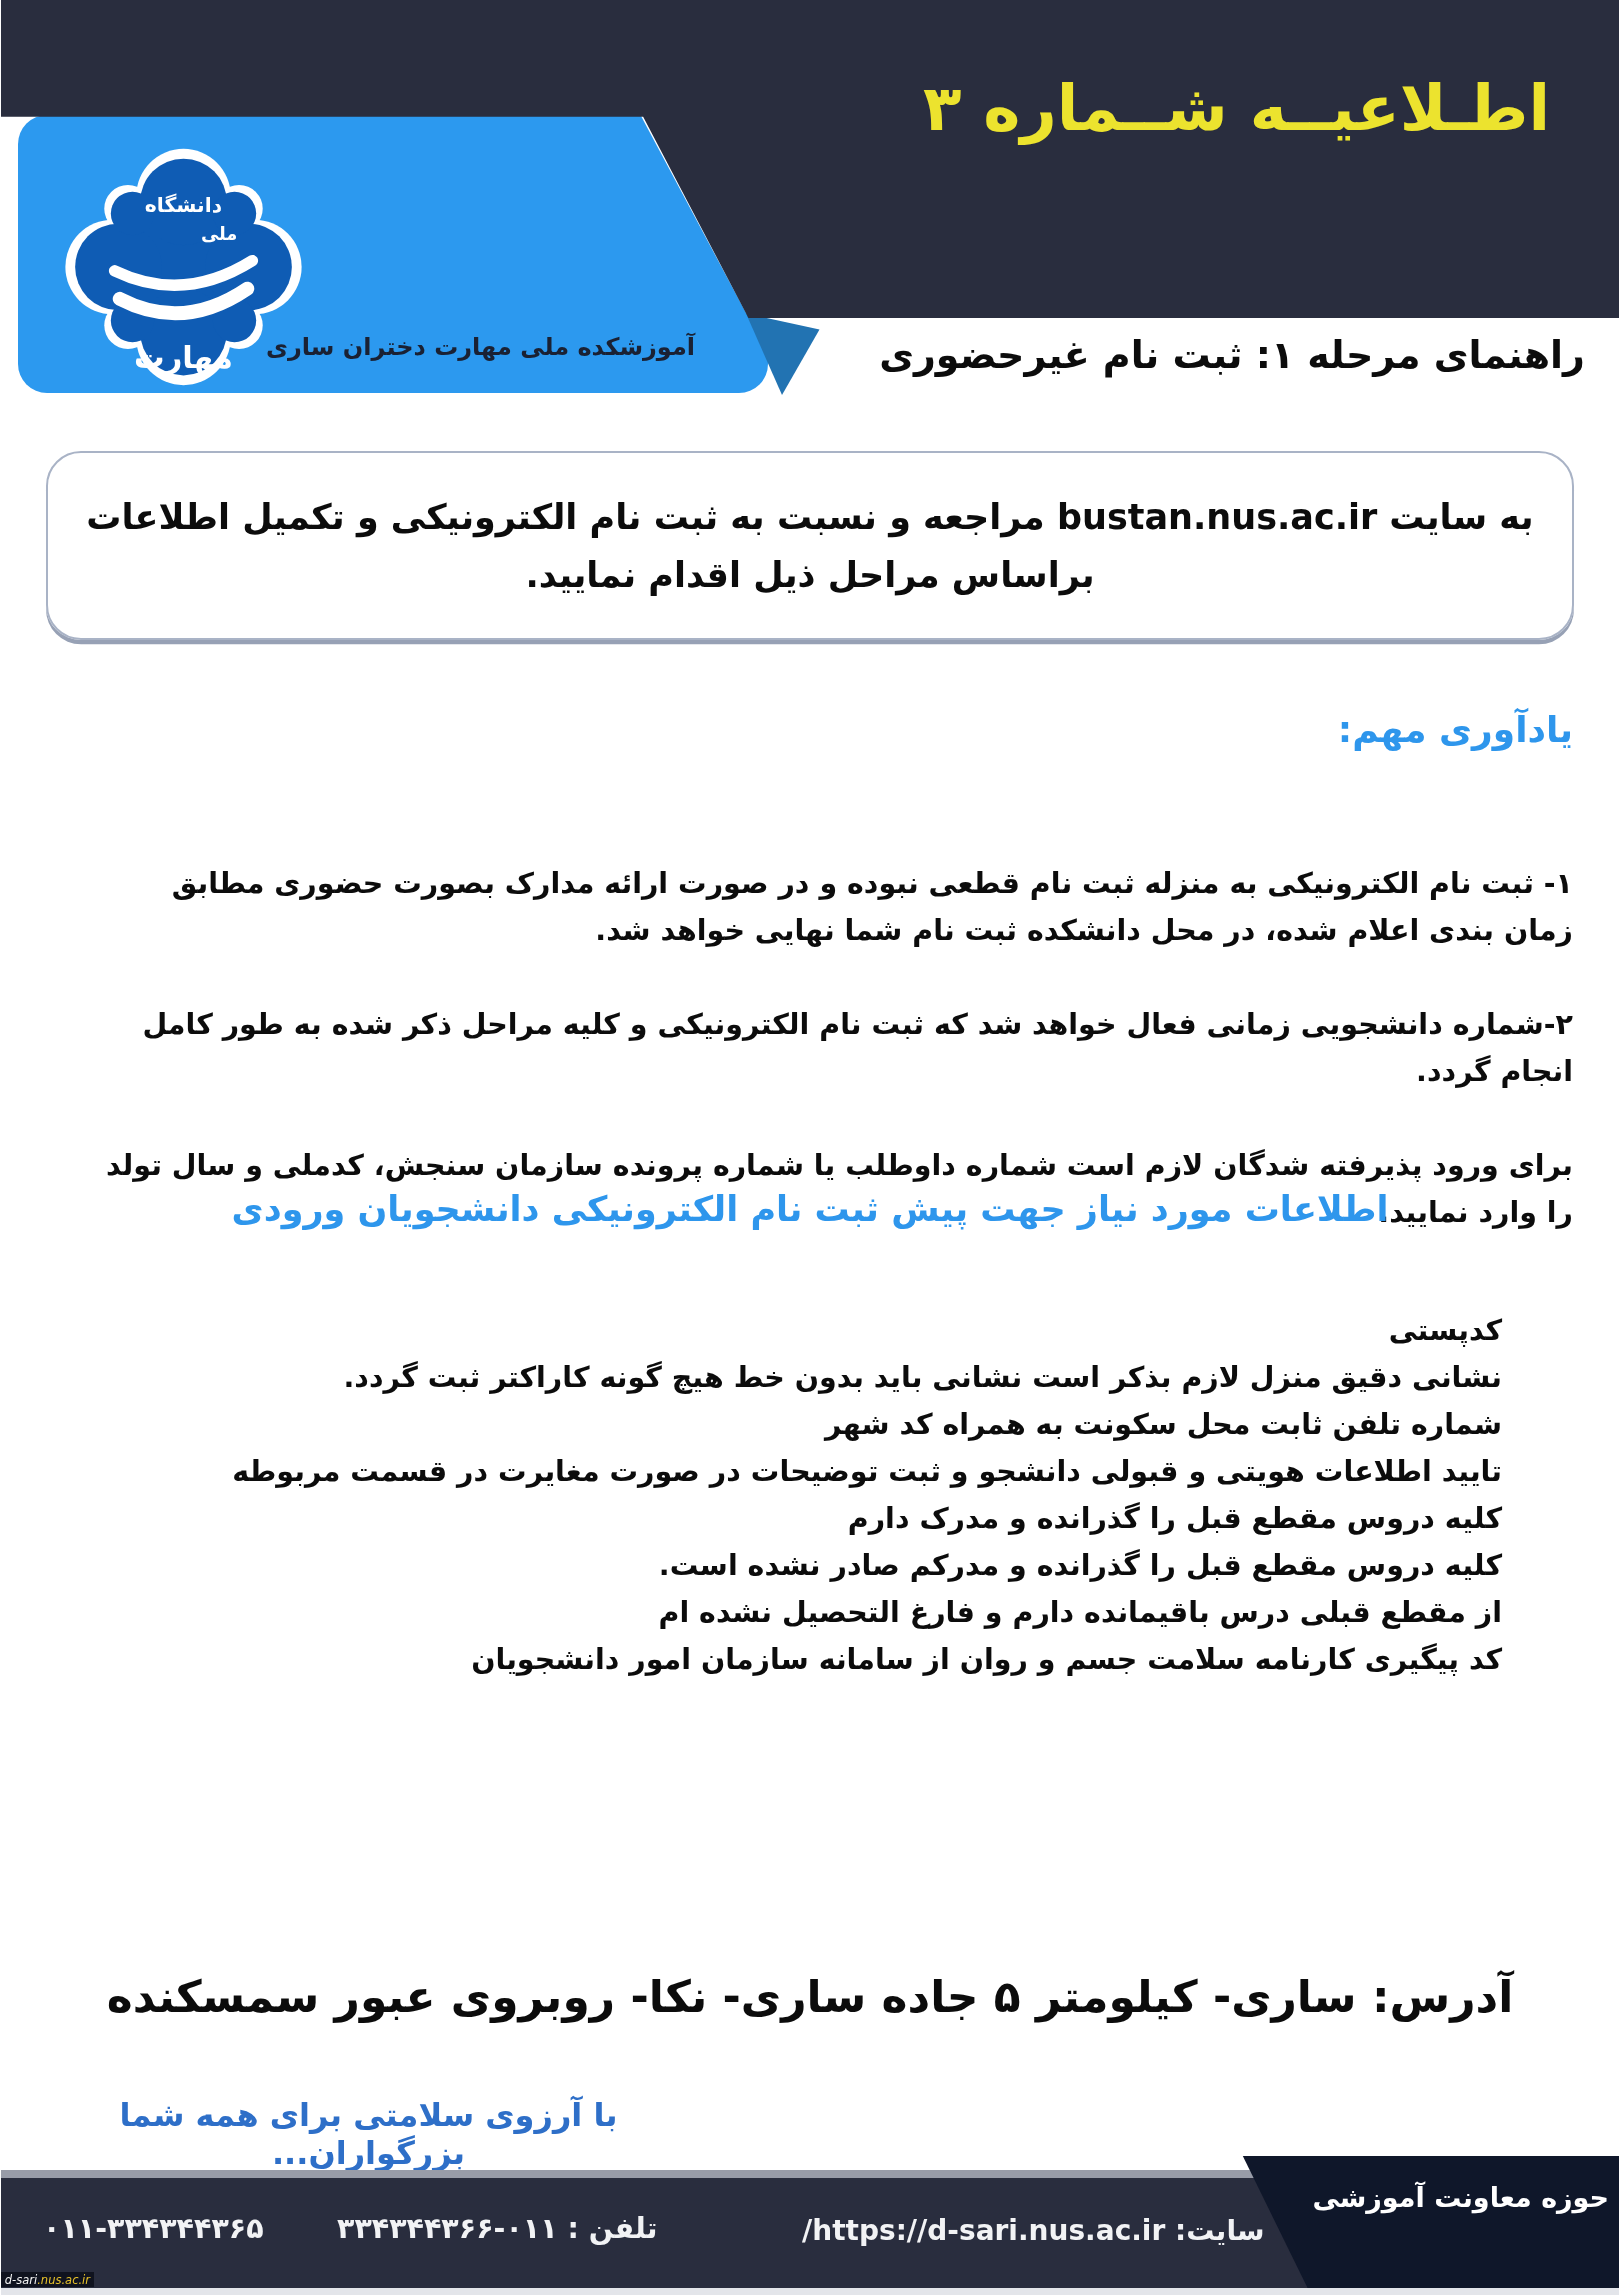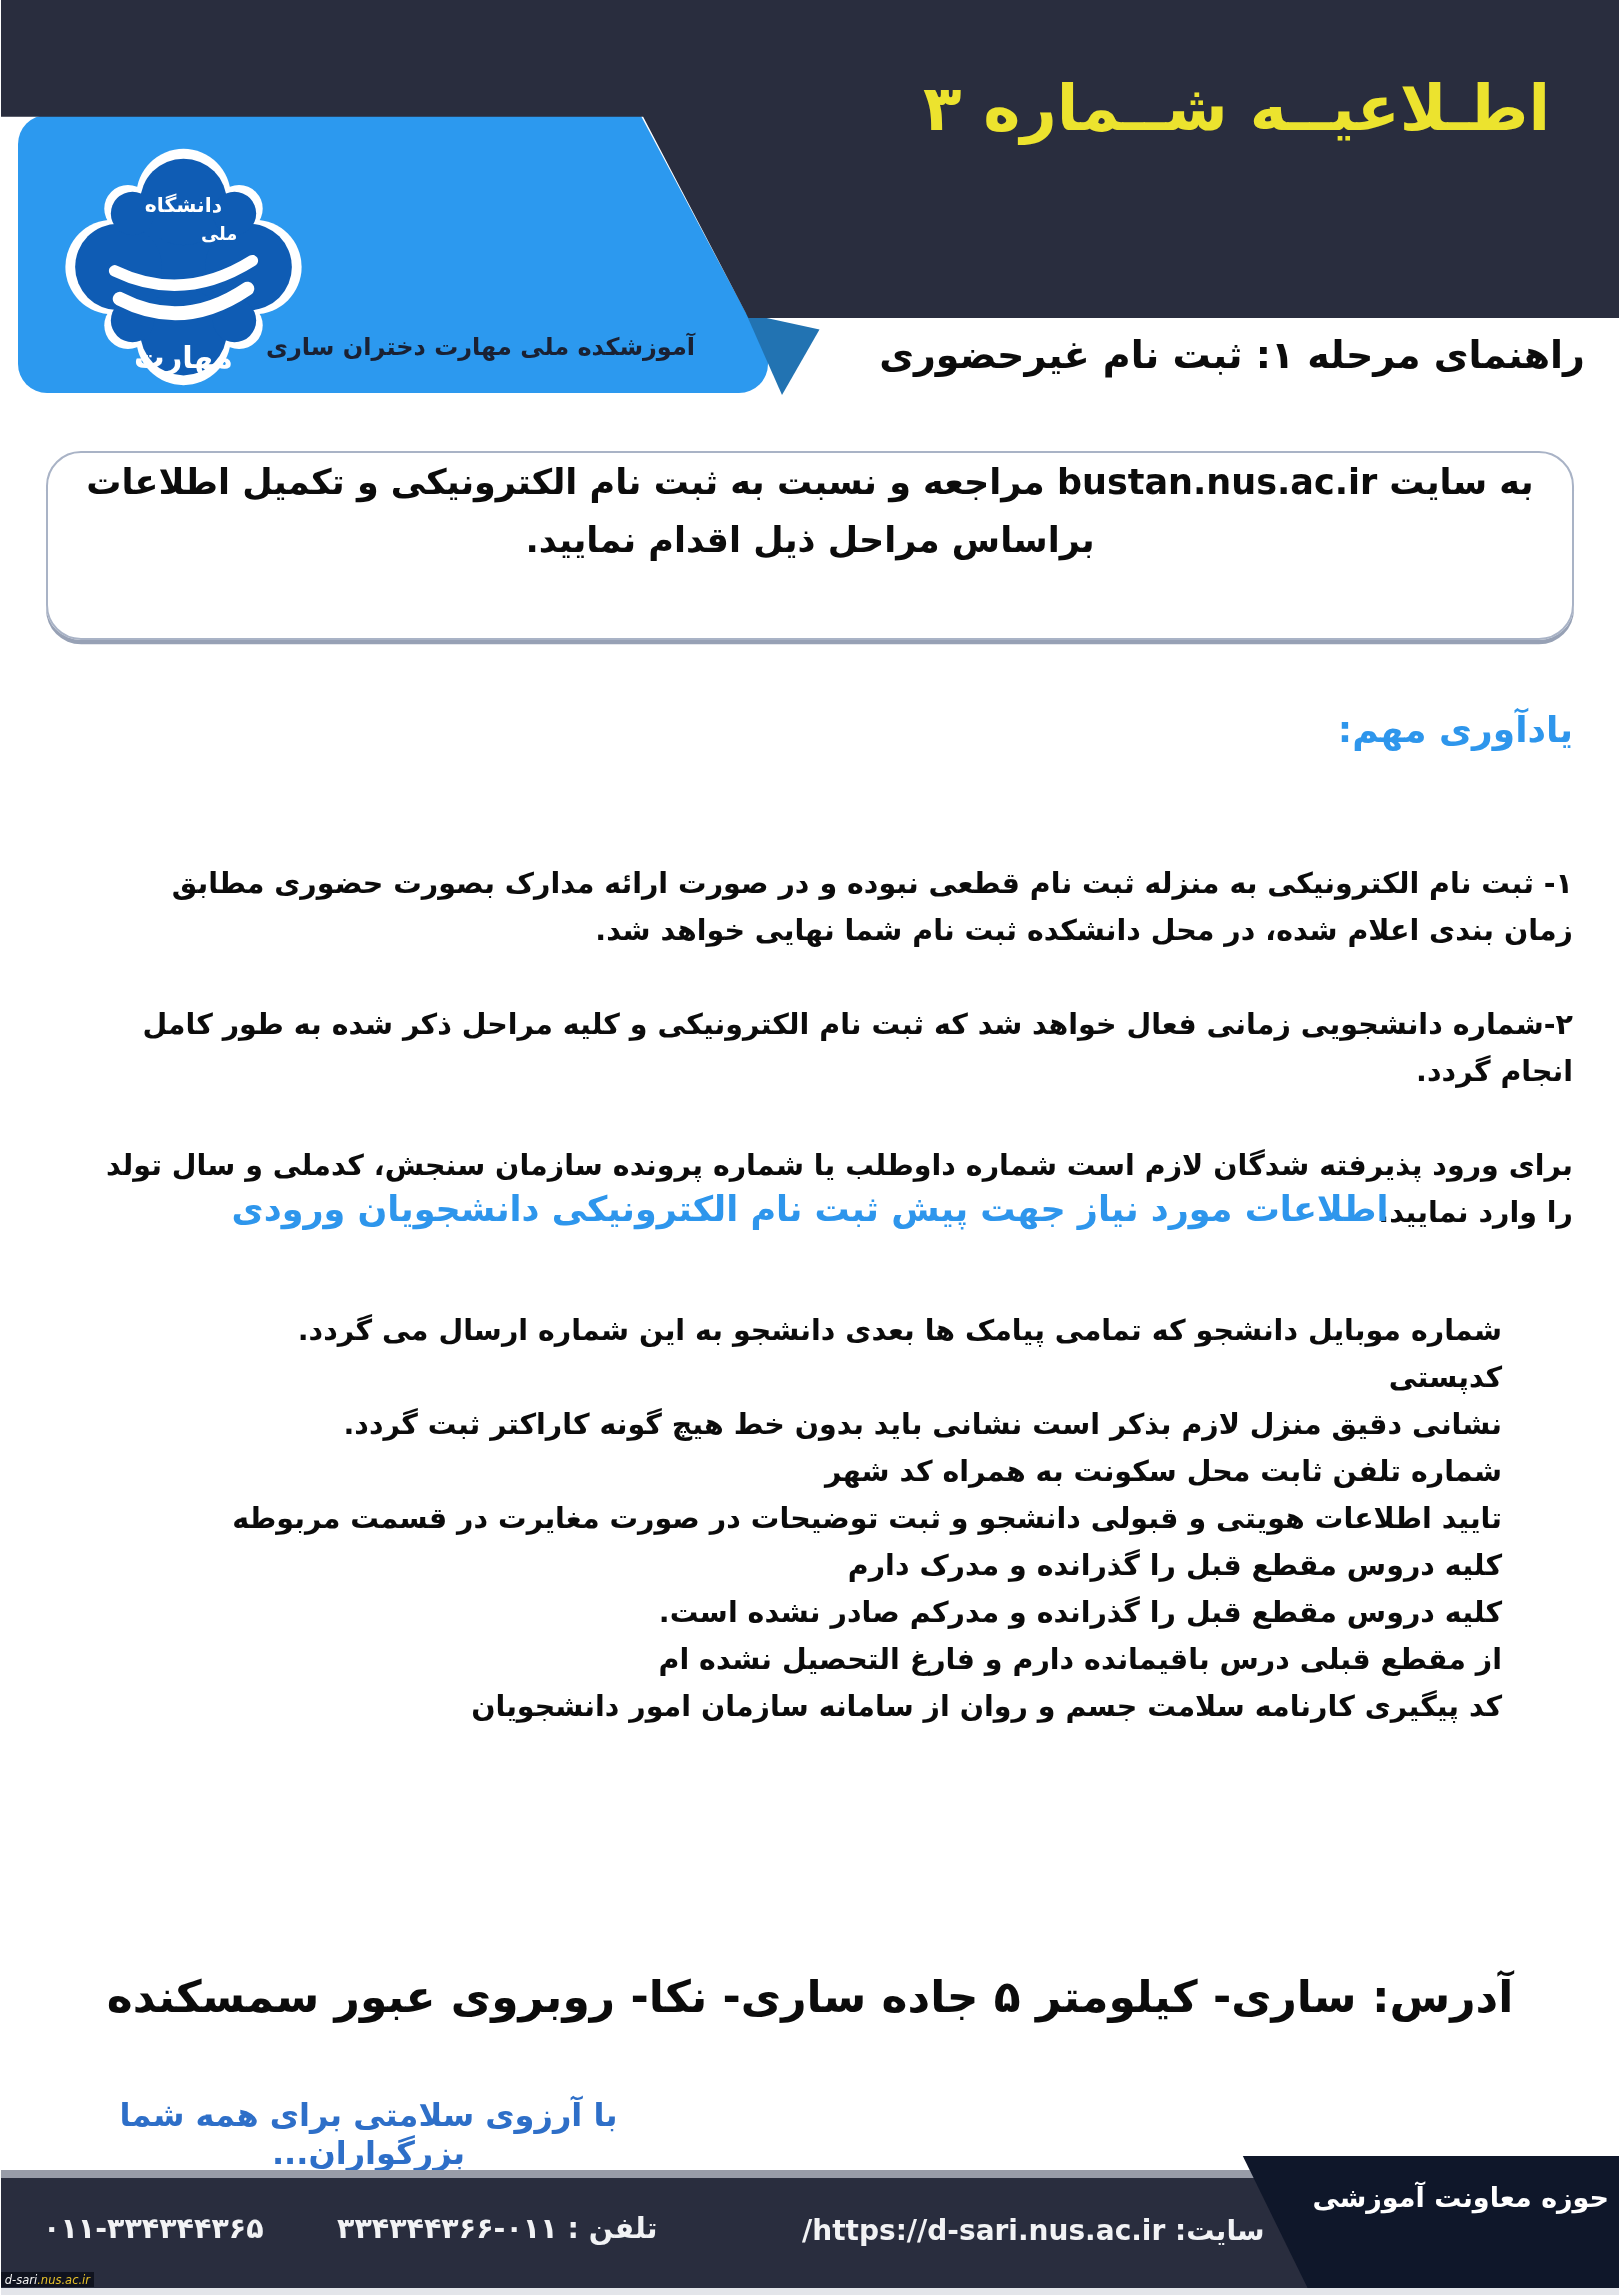--- a/index.html
+++ b/index.html
@@ -36,21 +36,21 @@
   }
   .subtitle{
     position:absolute;right:35px;top:333px;z-index:4;white-space:nowrap;
     color:#0c0c0c;font-size:38px;font-weight:bold;
   }
   
   .notice-box{
     position:absolute;left:46px;top:451px;width:1528px;height:189px;
     border:2.4px solid #a9b3c6;border-radius:35px;
     box-shadow:0 4.3px 0 #97a1b5;
-    display:flex;justify-content:center;
+    display:flex;align-items:center;justify-content:center;
     box-sizing:border-box;padding:0 36px;
   }
   .notice-text{
     color:#0c0c0c;font-size:35px;font-weight:bold;line-height:58px;
     text-align:center;
   }
   
   .reminder-heading{
     position:absolute;right:47px;top:709px;
     color:#2e96ec;font-size:36px;font-weight:bold;margin-left:43px;
@@ -156,21 +156,20 @@
   <div>۱- ثبت نام الکترونیکی به منزله ثبت نام قطعی نبوده و در صورت ارائه مدارک بصورت حضوری مطابق
 زمان بندی اعلام شده، در محل دانشکده ثبت نام شما نهایی خواهد شد.</div>
   <div>۲-شماره دانشجویی زمانی فعال خواهد شد که ثبت نام الکترونیکی و کلیه مراحل ذکر شده به طور کامل
 انجام گردد.</div>
   <div>برای ورود پذیرفته شدگان لازم است شماره داوطلب یا شماره پرونده سازمان سنجش، کدملی و سال تولد
 را وارد نمایید.</div>
 </div>
 
 <div class="req-heading">اطلاعات مورد نیاز جهت پیش ثبت نام الکترونیکی دانشجویان ورودی</div>
 <div class="req-list">
-  <div class="req-item">شماره موبایل دانشجو که تمامی پیامک ها بعدی دانشجو به این شماره ارسال می گردد.</div>
   <div class="req-item">کدپستی</div>
   <div class="req-item">نشانی دقیق منزل لازم بذکر است نشانی باید بدون خط هیچ گونه کاراکتر ثبت گردد.</div>
   <div class="req-item">شماره تلفن ثابت محل سکونت  به همراه کد شهر</div>
   <div class="req-item">تایید اطلاعات هویتی و قبولی دانشجو و ثبت توضیحات در صورت مغایرت در قسمت مربوطه</div>
   <div class="req-item">کلیه دروس مقطع قبل را گذرانده و مدرک دارم</div>
   <div class="req-item">کلیه دروس مقطع قبل را گذرانده و مدرکم صادر نشده است.</div>
   <div class="req-item">از مقطع قبلی درس باقیمانده دارم و فارغ التحصیل نشده ام</div>
   <div class="req-item">کد پیگیری کارنامه سلامت جسم و روان از سامانه سازمان امور دانشجویان</div>
 </div>
 

